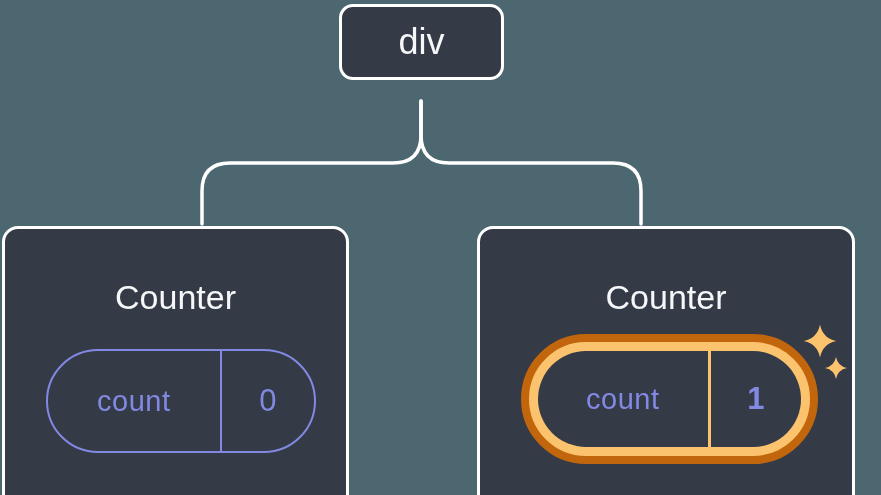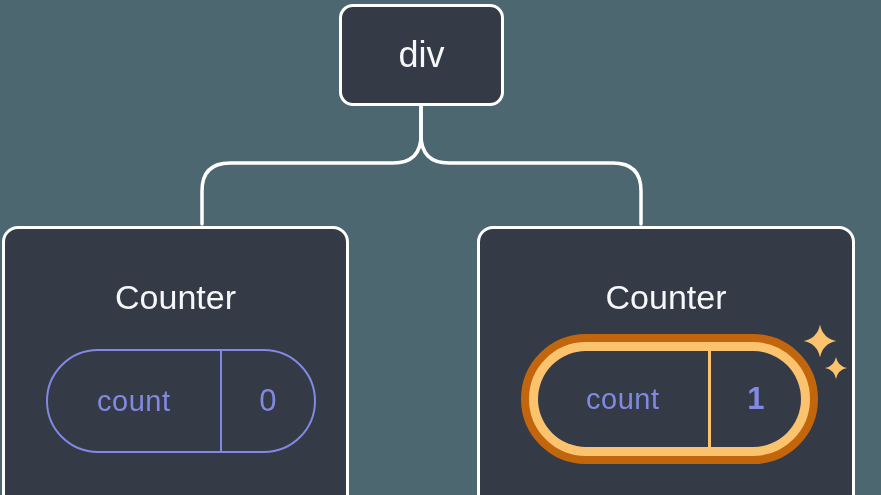--- a/index.html
+++ b/index.html
@@ -25,21 +25,21 @@
     stroke: var(--connector, #FFFFFF);
     stroke-width: 3.5;
     fill: none;
     stroke-linecap: round;
   }
   .root-node {
     position: absolute;
     left: 339px;
     top: 4px;
     width: 165px;
-    height: 102px;
+    height: 76px;
     box-sizing: border-box;
     background: var(--node-fill, #343A46);
     border: 3px solid var(--connector, #FFFFFF);
     border-radius: 14px;
     display: flex;
     align-items: center;
     justify-content: center;
     color: var(--node-text, #F6F7F9);
     font-size: 36px;
   }

